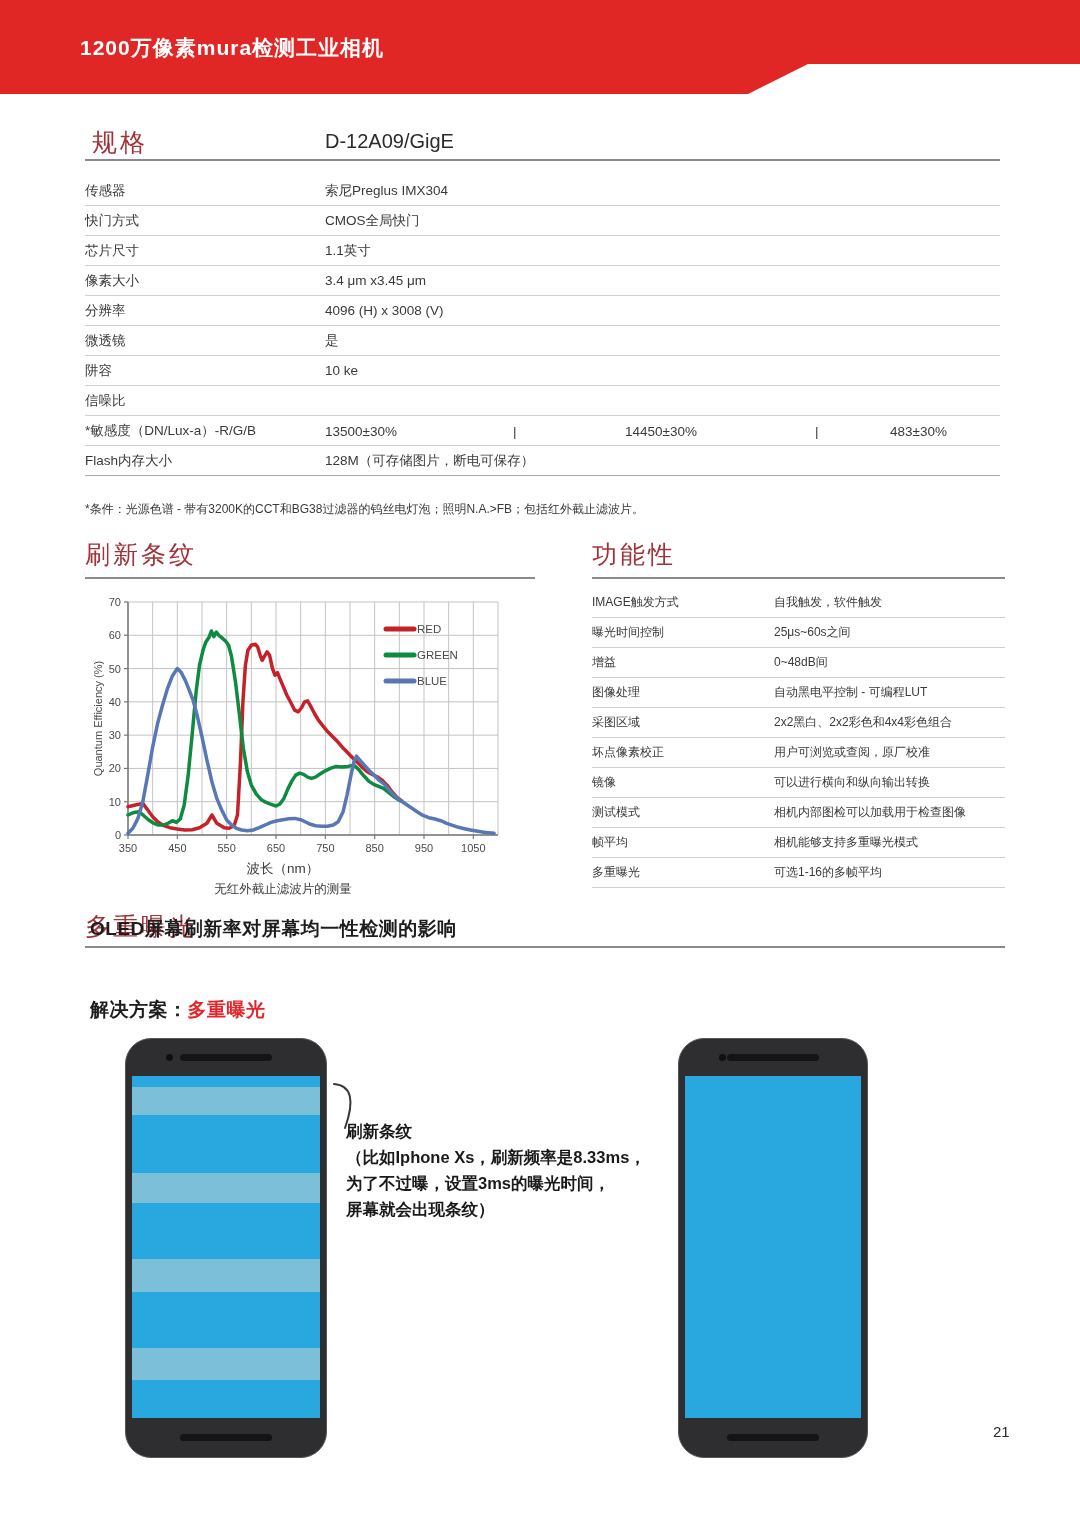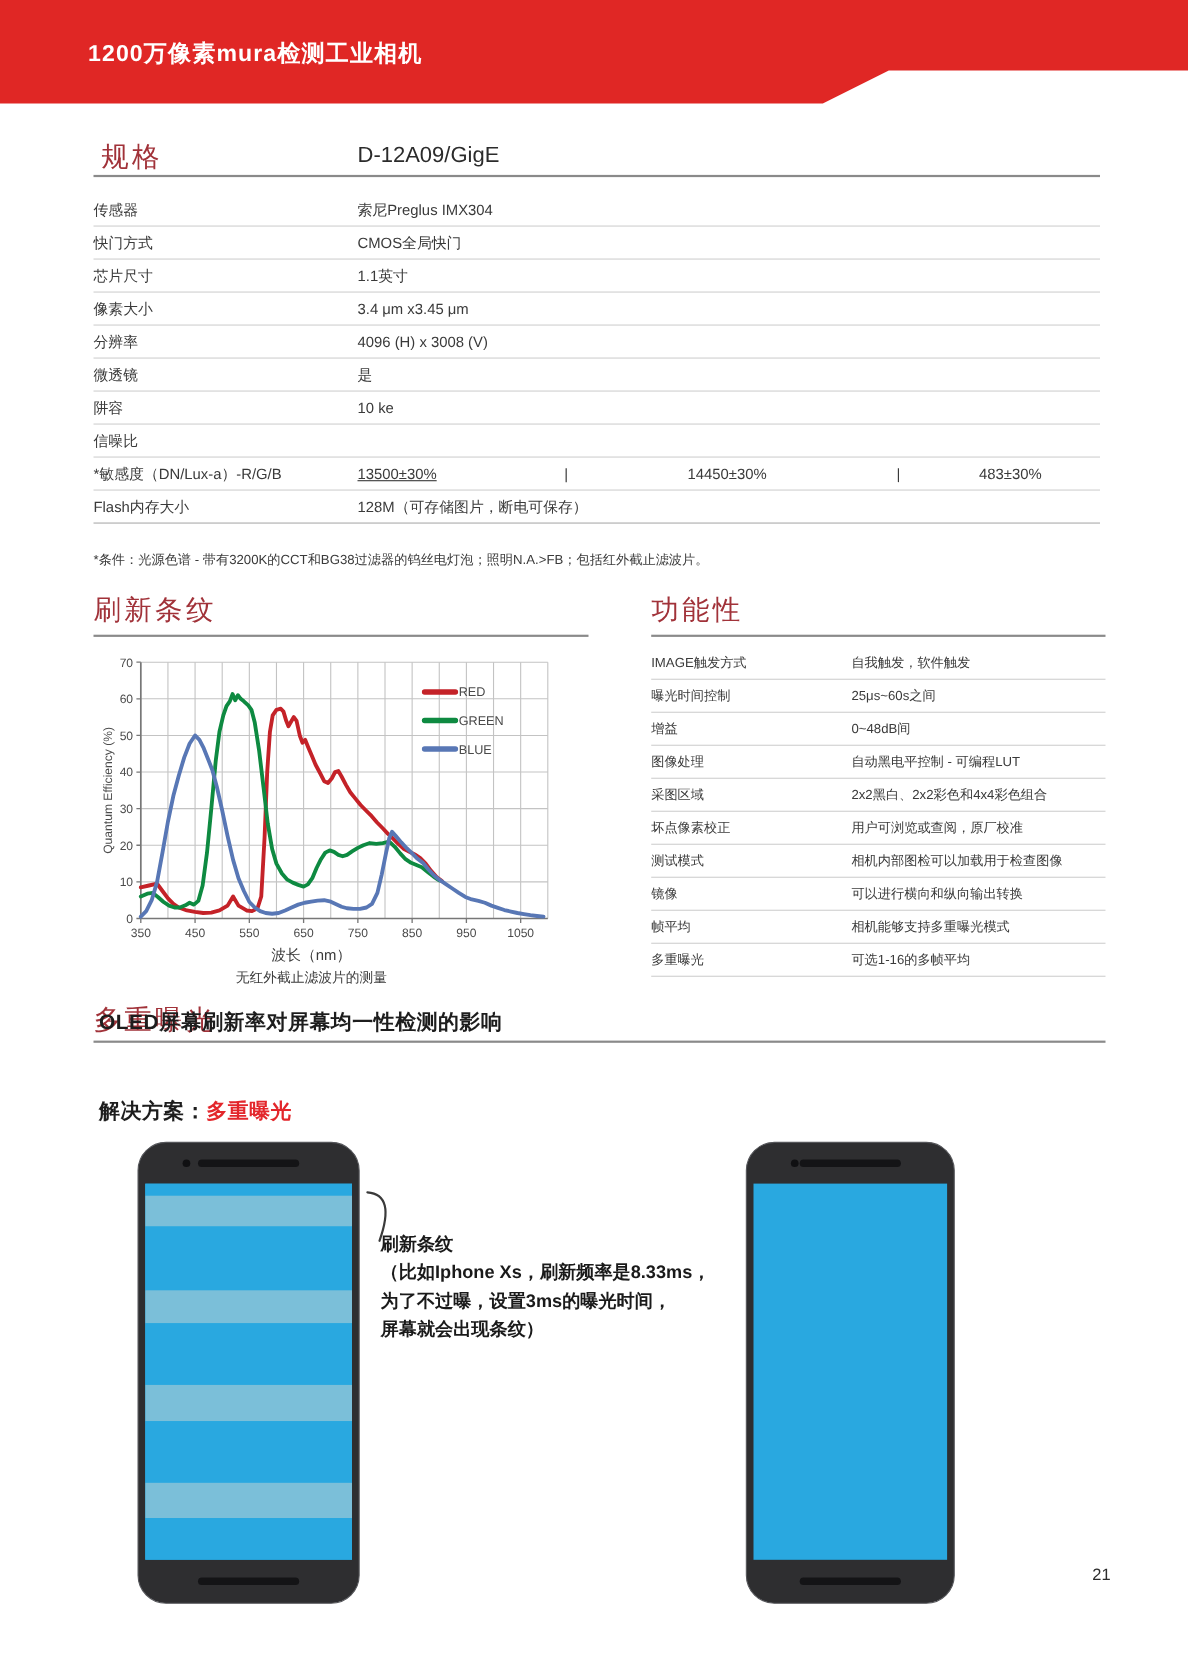--- a/index.html
+++ b/index.html
@@ -105,21 +105,21 @@
       <div class="spec-row">
         <div class="spec-label">阱容</div>
         <div class="spec-value">10 ke</div>
       </div>
       <div class="spec-row">
         <div class="spec-label">信噪比</div>
       </div>
       <div class="spec-row">
         <div class="spec-label">*敏感度（DN/Lux-a）-R/G/B</div>
         <div class="spec-value">
-          <span class="spec-col" style="left: 0px; text-decoration: underline;">13500±30%</span>
+          <span class="spec-col" style="left: 0px;">13500±30%</span>
           <span class="spec-col" style="left: 188px;">|</span>
           <span class="spec-col" style="left: 300px;">14450±30%</span>
           <span class="spec-col" style="left: 490px;">|</span>
           <span class="spec-col" style="left: 565px;">483±30%</span>
         </div>
       </div>
       <div class="spec-row">
         <div class="spec-label">Flash内存大小</div>
         <div class="spec-value">128M（可存储图片，断电可保存）</div>
       </div>
@@ -224,26 +224,26 @@
       </div>
       <div class="feat-row">
         <div class="feat-label">采图区域</div>
         <div class="feat-value">2x2黑白、2x2彩色和4x4彩色组合</div>
       </div>
       <div class="feat-row">
         <div class="feat-label">坏点像素校正</div>
         <div class="feat-value">用户可浏览或查阅，原厂校准</div>
       </div>
       <div class="feat-row">
+        <div class="feat-label">镜像</div>
+        <div class="feat-value">可以进行横向和纵向输出转换</div>
+      </div>
+      <div class="feat-row">
         <div class="feat-label">测试模式</div>
         <div class="feat-value">相机内部图检可以加载用于检查图像</div>
-      </div>
-      <div class="feat-row">
-        <div class="feat-label">镜像</div>
-        <div class="feat-value">可以进行横向和纵向输出转换</div>
       </div>
       <div class="feat-row">
         <div class="feat-label">帧平均</div>
         <div class="feat-value">相机能够支持多重曝光模式</div>
       </div>
       <div class="feat-row">
         <div class="feat-label">多重曝光</div>
         <div class="feat-value">可选1-16的多帧平均</div>
       </div>
     </div>

